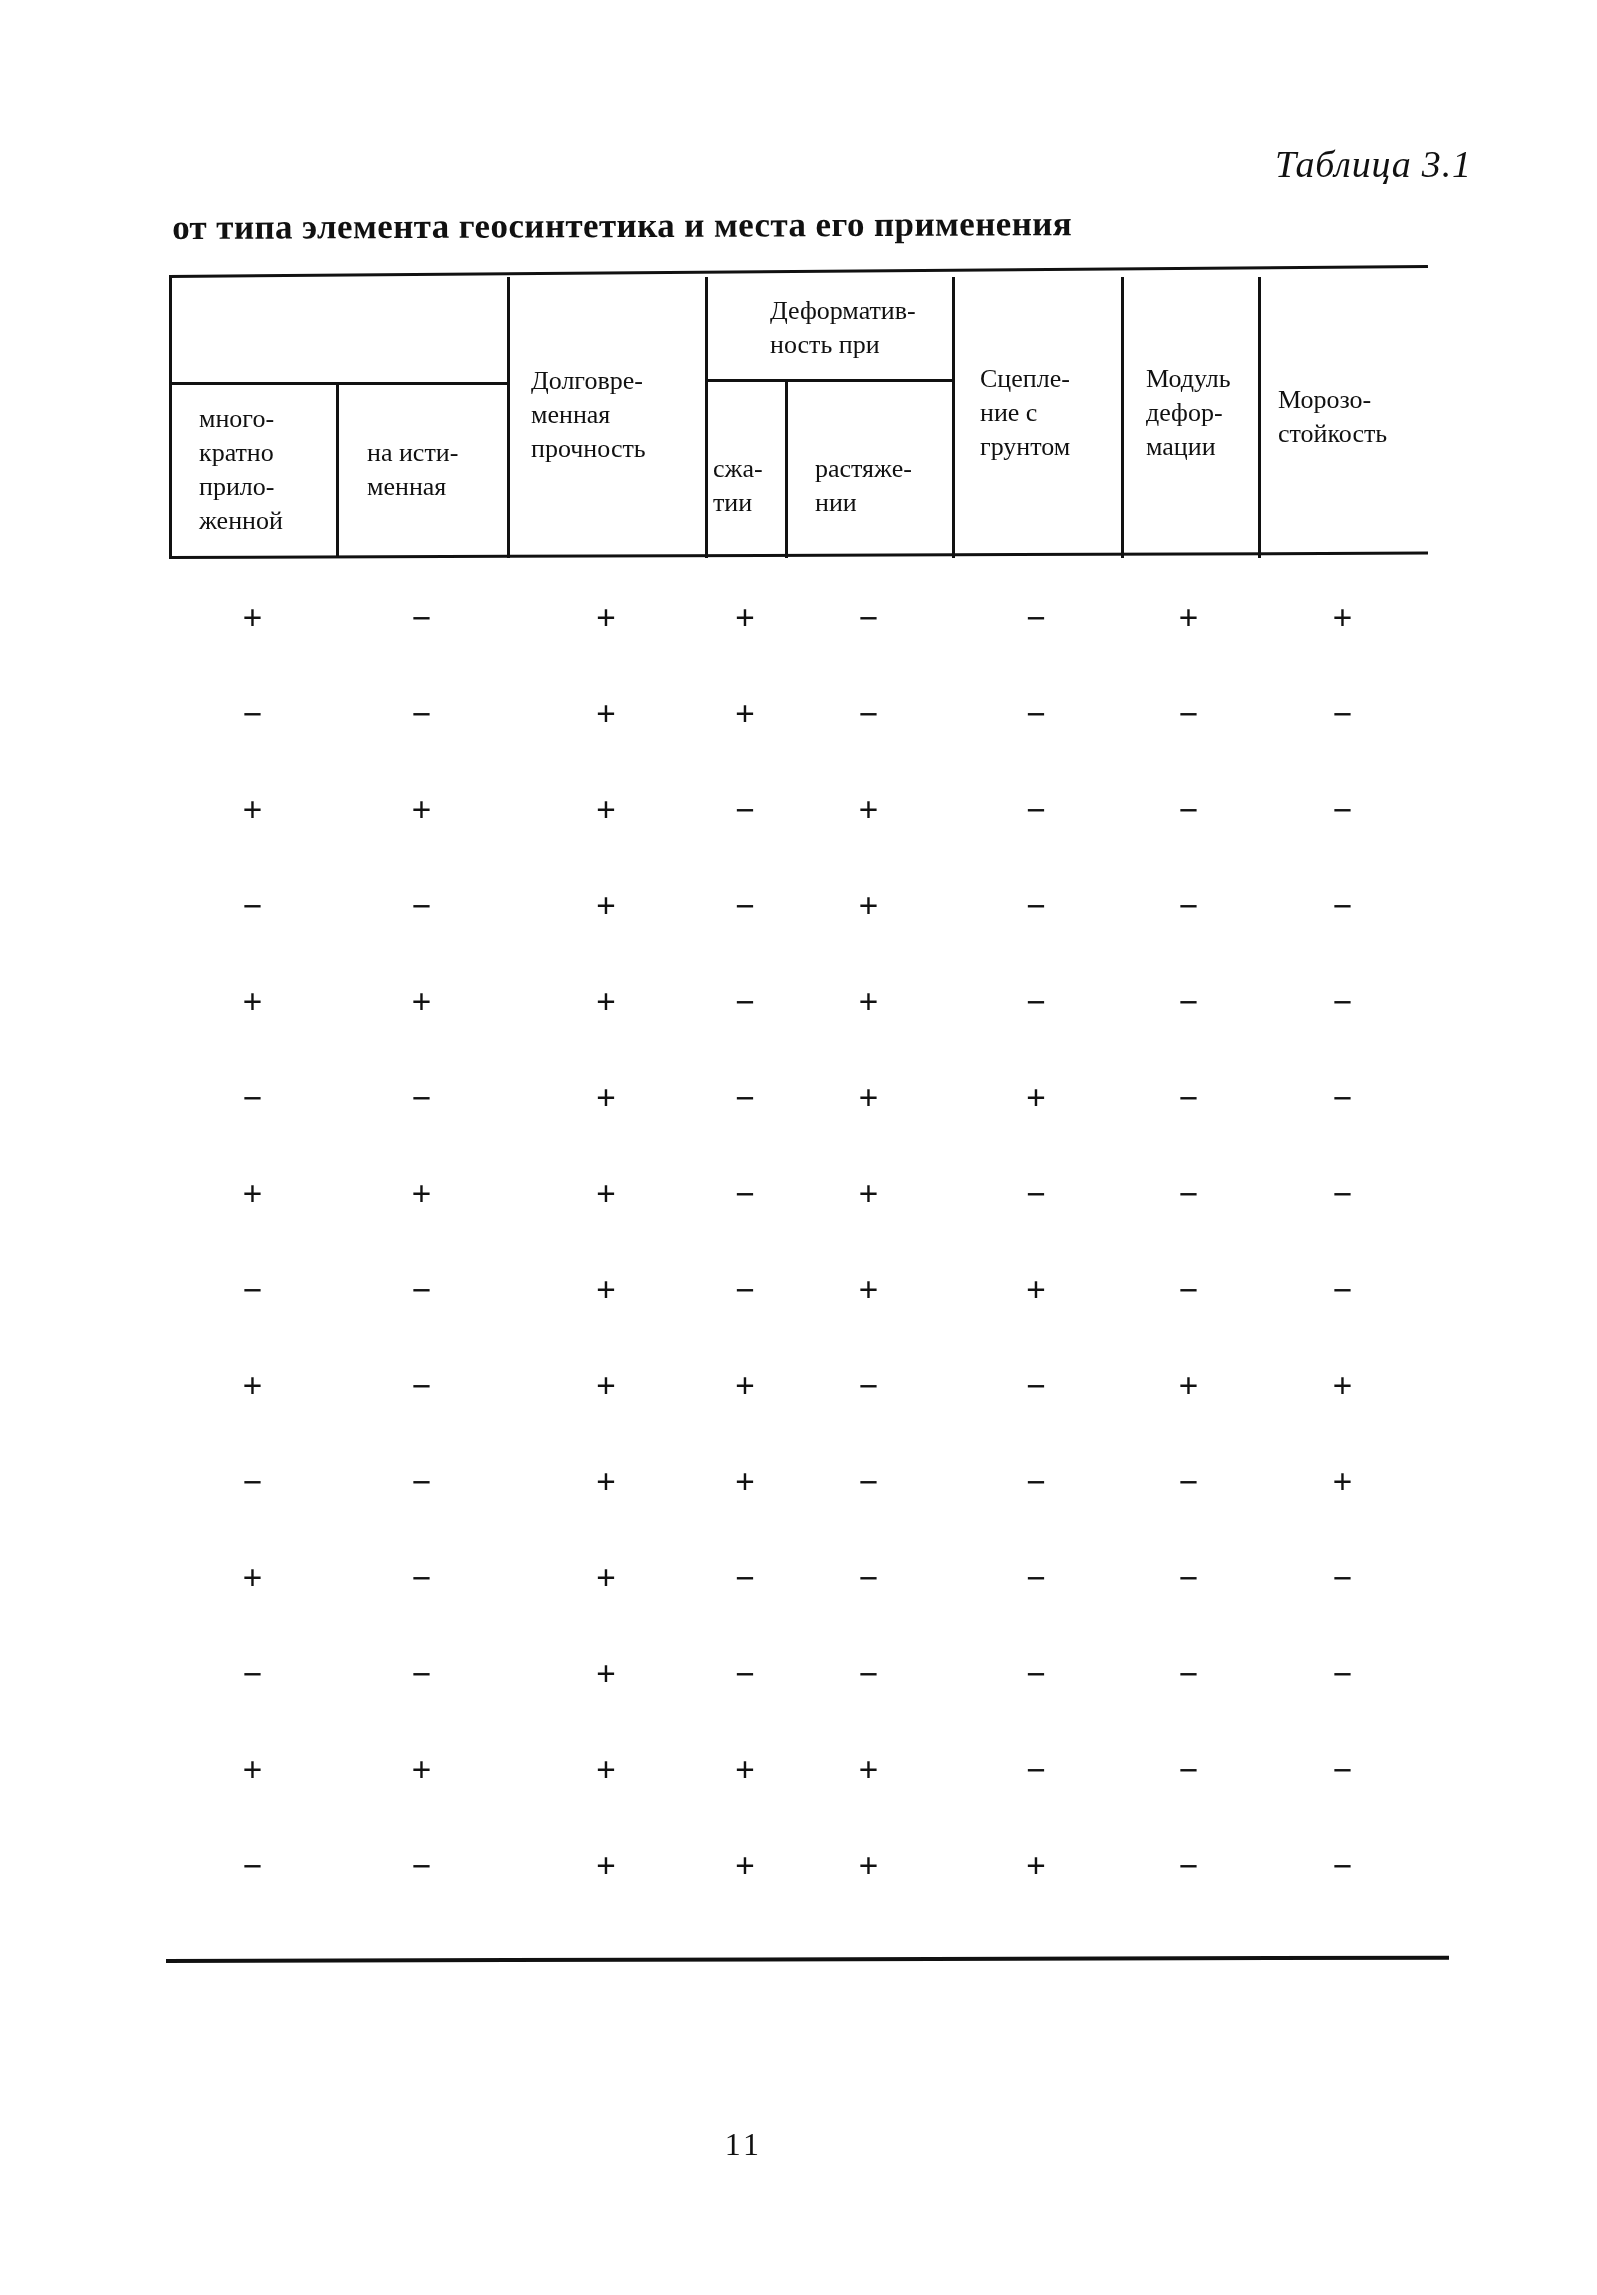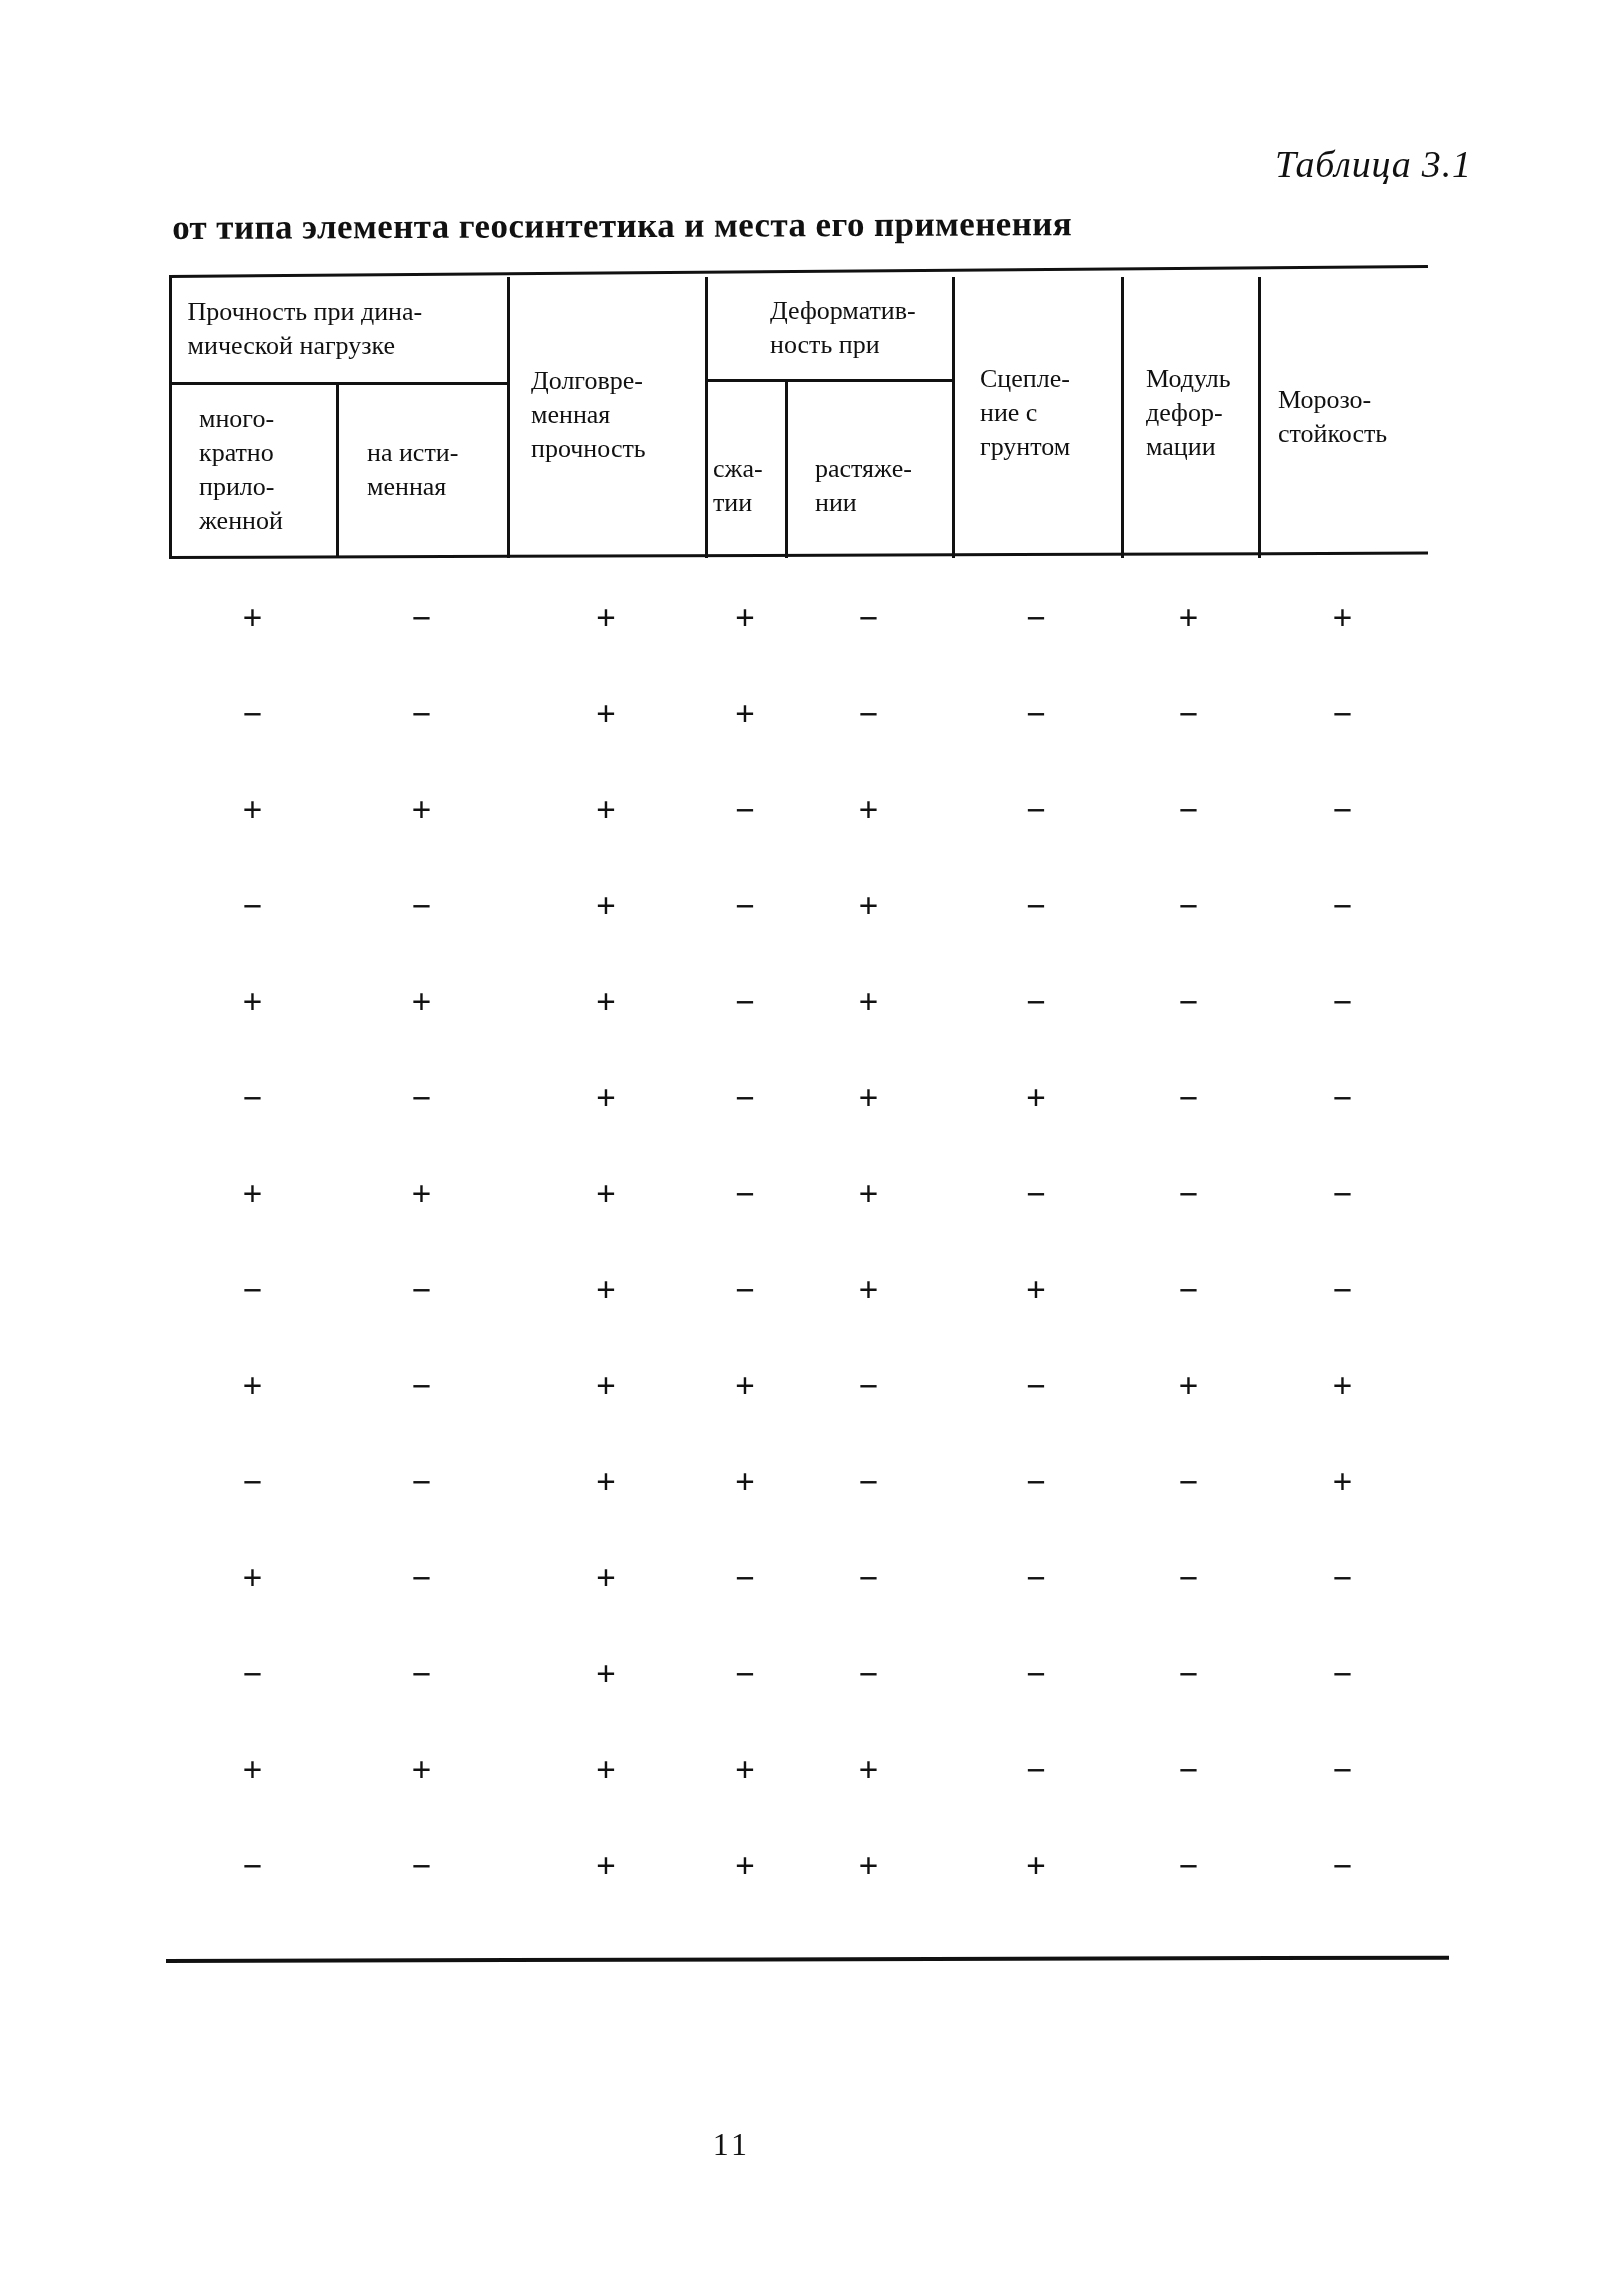--- a/index.html
+++ b/index.html
@@ -56,21 +56,21 @@
   .hc-c8{left:1109px;top:108px;width:148px;}
   
   .matrix{position:absolute;left:0;top:296px;width:1259px;}
   .mrow{display:grid;grid-template-columns:167px 171px 198px 80px 167px 168px 137px 171px;height:96px;}
   .mcell{
     display:flex;align-items:center;justify-content:center;
     font-size:35px;font-weight:bold;
     font-family:"Liberation Serif","DejaVu Serif",serif;
   }
   .page-number{
-    position:absolute;left:4px;top:2126px;width:1455px;
+    position:absolute;left:16px;top:2126px;width:1455px;
     text-align:center;font-size:32px;letter-spacing:3.4px;
   }
 </style>
 </head>
 <body>
 
 <div class="page">
 
   <div class="caption">Таблица 3.1</div>
 
@@ -84,22 +84,20 @@
     <div class="hline split-mid"></div>
     <div class="vline v0"></div>
     <div class="vline v1"></div>
     <div class="vline v2"></div>
     <div class="vline v3"></div>
     <div class="vline v4"></div>
     <div class="vline v5"></div>
     <div class="vline v6"></div>
     <div class="vline v7"></div>
 
-    <div class="hcell hc-g1">Прочность при дина-
-мической нагрузке</div>
     <div class="hcell hc-c1">много-
 кратно
 прило-
 женной</div>
     <div class="hcell hc-c2">на исти-
 менная</div>
     <div class="hcell hc-c3">Долговре-
 менная
 прочность</div>
     <div class="hcell hc-g2">Деформатив-

